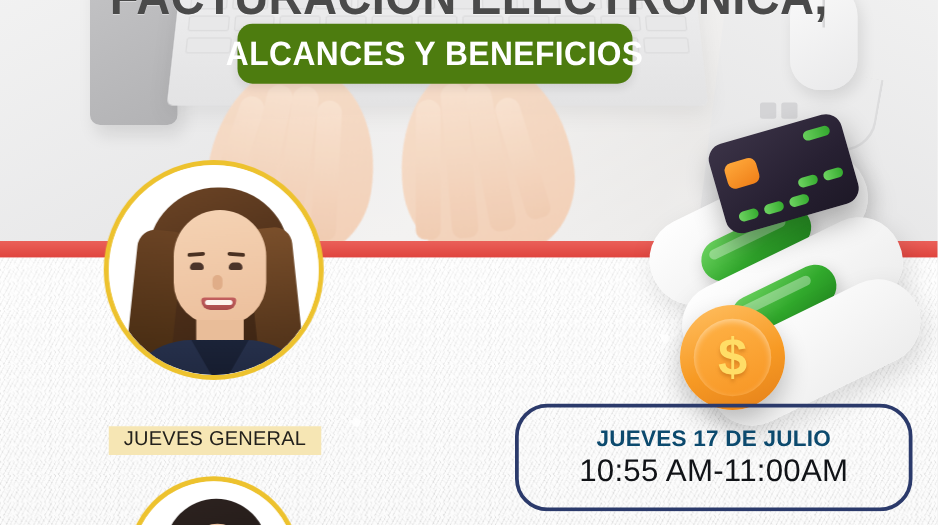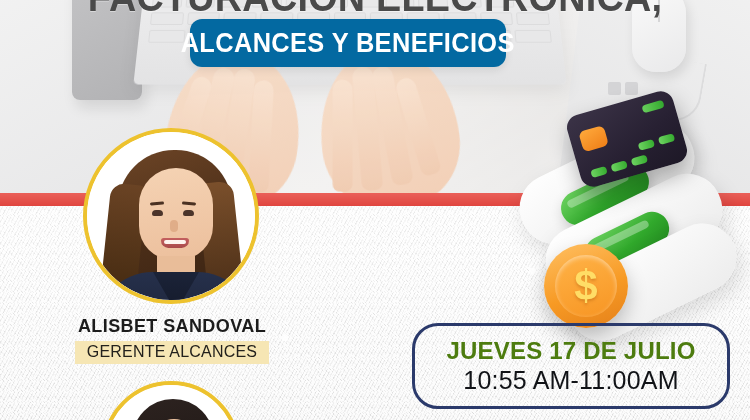--- a/index.html
+++ b/index.html
@@ -85,21 +85,21 @@
     font-size:41px; line-height:42px;
     font-weight:900; letter-spacing:.3px;
     color:#4a4a4a;
     font-family:"Liberation Sans", sans-serif;
     transform:scaleX(.92);
     white-space:nowrap;
     text-shadow:0 1px 0 rgba(255,255,255,.4);
   }
   .title-badge{
     position:absolute; left:190px; top:19px; width:316px; height:48px;
-    background:#0369a1; border-radius:12px;
+    background:#4d7c0f; border-radius:12px;
     display:flex; align-items:center; justify-content:center;
     box-shadow:0 3px 8px rgba(0,0,0,.09);
   }
   .title-badge span{
     color:#ffffff; font-weight:900; font-size:27px; letter-spacing:.4px;
     transform:scaleX(.94); white-space:nowrap;
   }
 
   
   .red-band{
@@ -230,21 +230,21 @@
     text-shadow:0 2px 3px rgba(160,80,10,.35); }
 
   
   .datebox{
     position:absolute; left:412px; top:323px; width:318px; height:86px;
     border:3px solid #2b3a6b; border-radius:26px;
     z-index:7; display:flex; flex-direction:column;
     align-items:center; justify-content:center;
     background:transparent;
   }
-  .date-line1{ font-size:24px; font-weight:900; color:#4d7c0f; letter-spacing:.2px; }
+  .date-line1{ font-size:18px; font-weight:900; color:#0c4a6e; letter-spacing:.2px; }
   .date-line2{ font-size:25px; font-weight:400; color:#111317; letter-spacing:.2px; margin-top:1px;}
 </style>
 </head>
 <body>
 
 <div class="poster">
 
   <div class="hero">
     <div class="deskpanel p1"></div>
     <div class="deskpanel p2"></div>
@@ -362,24 +362,23 @@
       <div class="p-eye l"></div>
       <div class="p-eye r"></div>
       <div class="p-nose"></div>
       <div class="p-mouth"></div>
       <div class="p-neck"></div>
       <div class="p-body"></div>
       <div class="p-collar"></div>
     </div>
   </div>
 
-  <div class="speaker1-name">ALISBET SANDOVAL</div>
 
   <div class="speaker1-role-wrap">
-    <span class="speaker1-role">GERENTE ALCANCES</span>
+    <span class="speaker1-role">JUEVES GENERAL</span>
   </div>
 
   <div class="speaker2-ring">
     <div class="portrait">
       <div class="p2-hair"></div>
       <div class="p2-face"></div>
     </div>
   </div>
 
   <div class="datebox">

